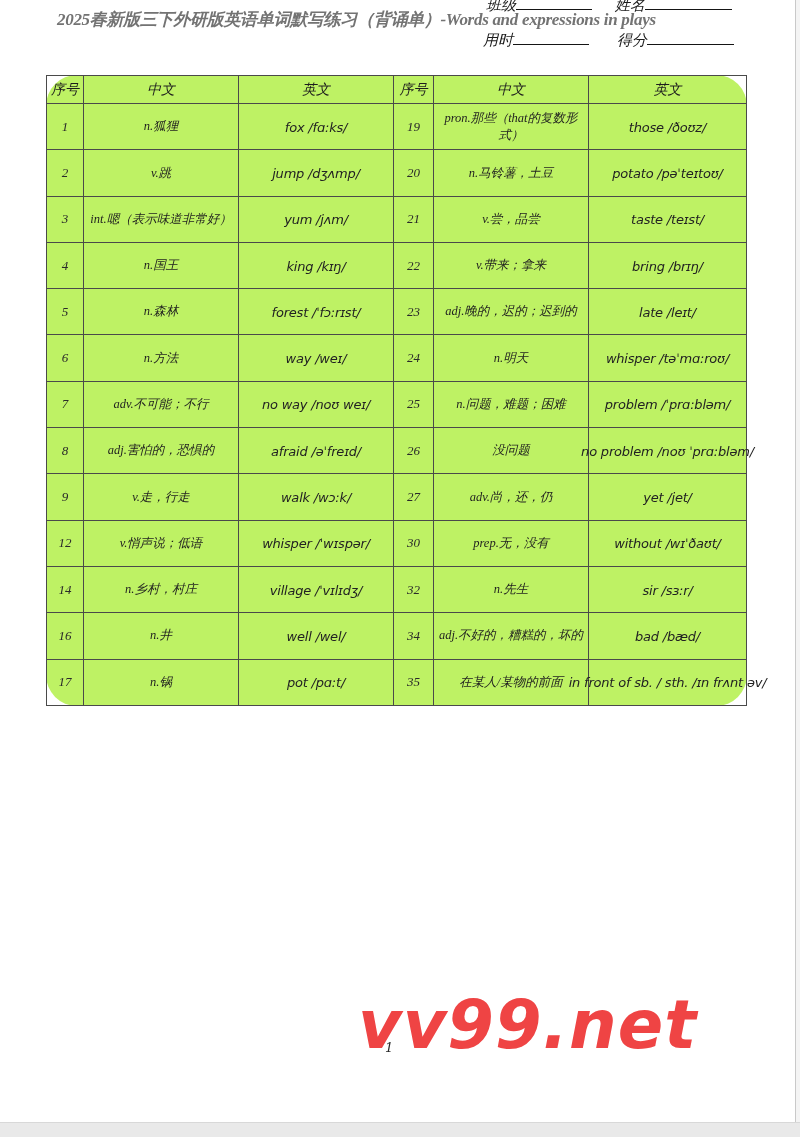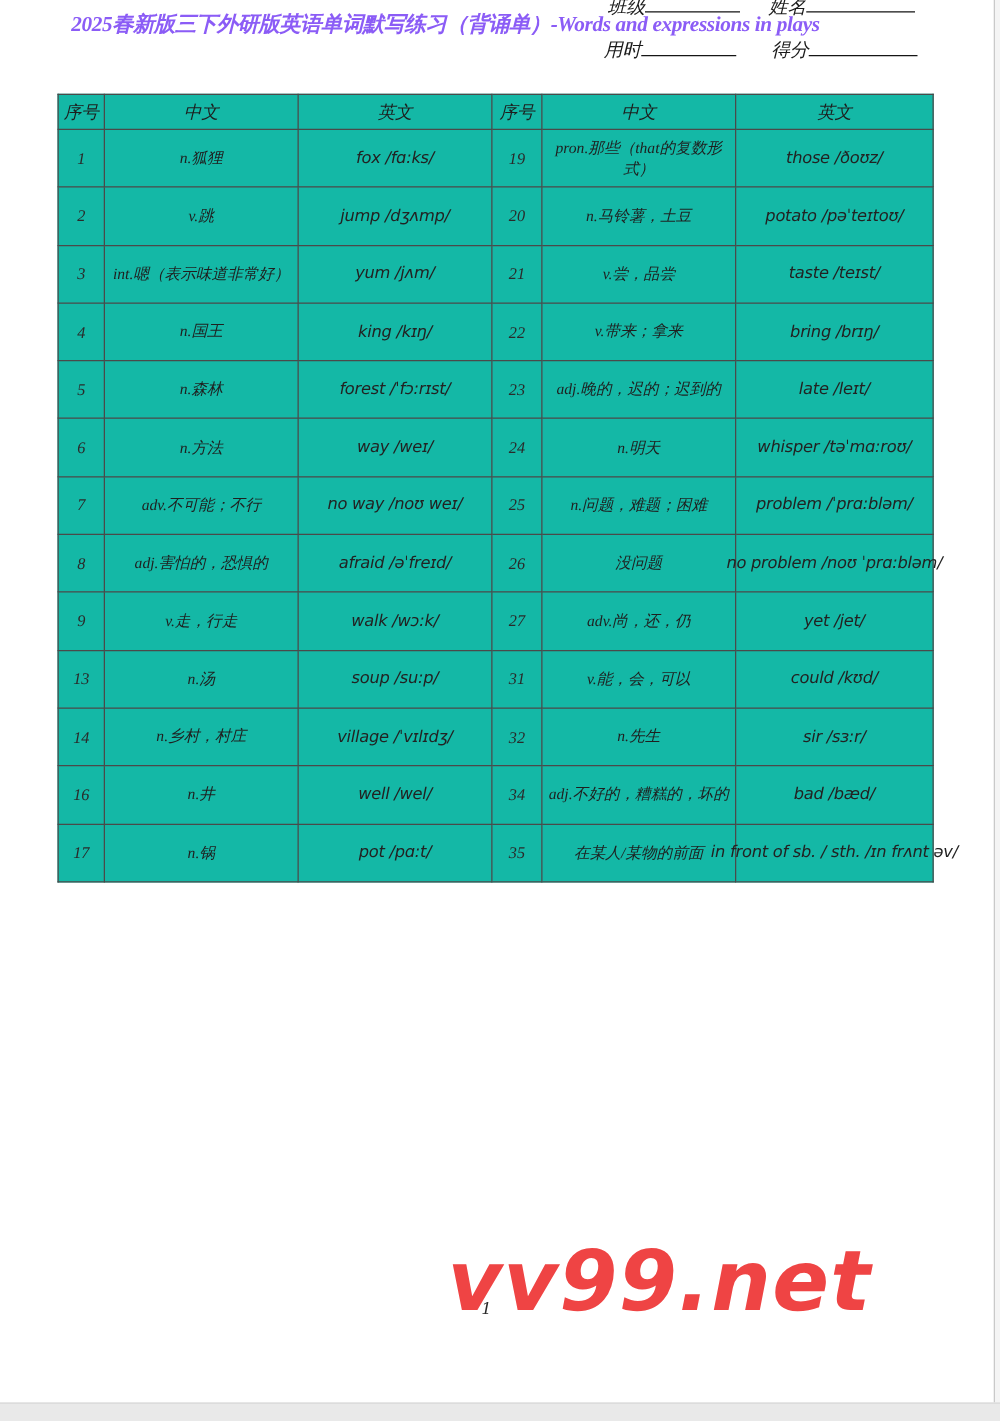--- a/index.html
+++ b/index.html
@@ -13,27 +13,27 @@
 
   
   .hdr-line{position:absolute;font-size:15px;color:#1b1b1b;white-space:nowrap;}
   .hdr-line1{left:486px;top:-4px;}
   .hdr-line3{left:483px;top:31px;}
   .blank{display:inline-block;border-bottom:1.6px solid #151515;height:12px;vertical-align:baseline;}
   .b1{width:76px;} .b2{width:87px;margin-right:0;} 
   .gap1{display:inline-block;width:23px;} .gap2{display:inline-block;width:28px;}
   .title{
     position:absolute;left:57px;top:8px;width:700px;font-size:17px;font-weight:600;
-    color:#8b5cf6;white-space:nowrap;letter-spacing:-0.3px;
+    color:#737373;white-space:nowrap;letter-spacing:-0.3px;
   }
 
   
   table.vocab{
     position:absolute;left:46px;top:75px;width:700px;table-layout:fixed;
-    border-collapse:collapse;background:#14b8a6;
+    border-collapse:collapse;background:#bef264;border-radius:31px;
   }
   table.vocab, table.vocab th, table.vocab td{border:1px solid #4a4a4a;}
   table.vocab{border-width:1.5px;}
   table.vocab th{
     height:27px;font-weight:normal;font-size:14px;color:#1d1d1d;
     text-align:center;padding:0;
   }
   table.vocab tbody tr{height:46.3px;}
   td.idx{text-align:center;font-size:13px;color:#2a2a2a;padding:0;}
   td.cn{
@@ -196,29 +196,29 @@
           <td class="en">
             <span class="en-inner">walk /wɔ:k/</span>
           </td>
           <td class="idx">27</td>
           <td class="cn">adv.尚，还，仍</td>
           <td class="en">
             <span class="en-inner">yet /jet/</span>
           </td>
         </tr>
         <tr>
-          <td class="idx">13</td>
-          <td class="cn">n.汤</td>
-          <td class="en">
-            <span class="en-inner">soup /su:p/</span>
-          </td>
-          <td class="idx">31</td>
-          <td class="cn">v.能，会，可以</td>
-          <td class="en">
-            <span class="en-inner">could /kʊd/</span>
+          <td class="idx">12</td>
+          <td class="cn">v.悄声说；低语</td>
+          <td class="en">
+            <span class="en-inner">whisper /ˈwɪspər/</span>
+          </td>
+          <td class="idx">30</td>
+          <td class="cn">prep.无，没有</td>
+          <td class="en">
+            <span class="en-inner">without /wɪˈðaʊt/</span>
           </td>
         </tr>
         <tr>
           <td class="idx">14</td>
           <td class="cn">n.乡村，村庄</td>
           <td class="en">
             <span class="en-inner">village /ˈvɪlɪdʒ/</span>
           </td>
           <td class="idx">32</td>
           <td class="cn">n.先生</td>

